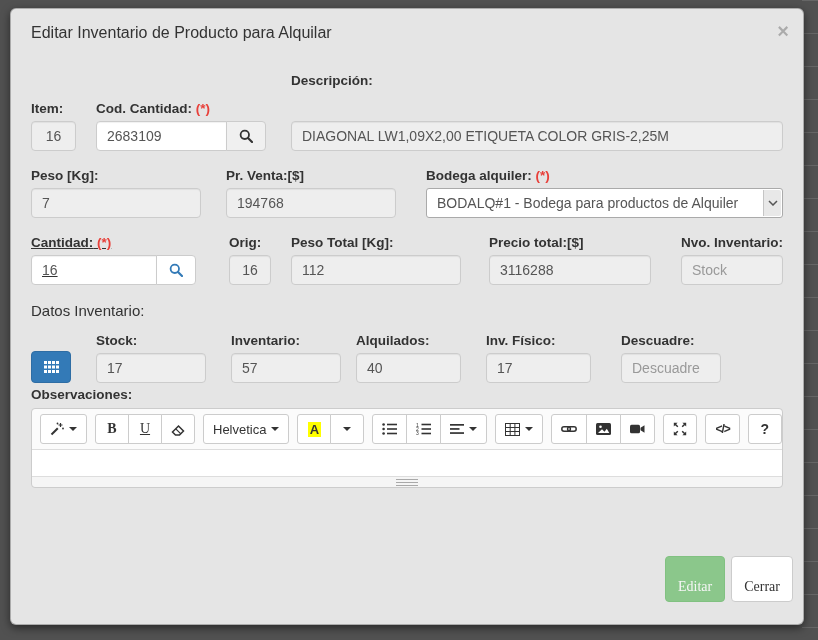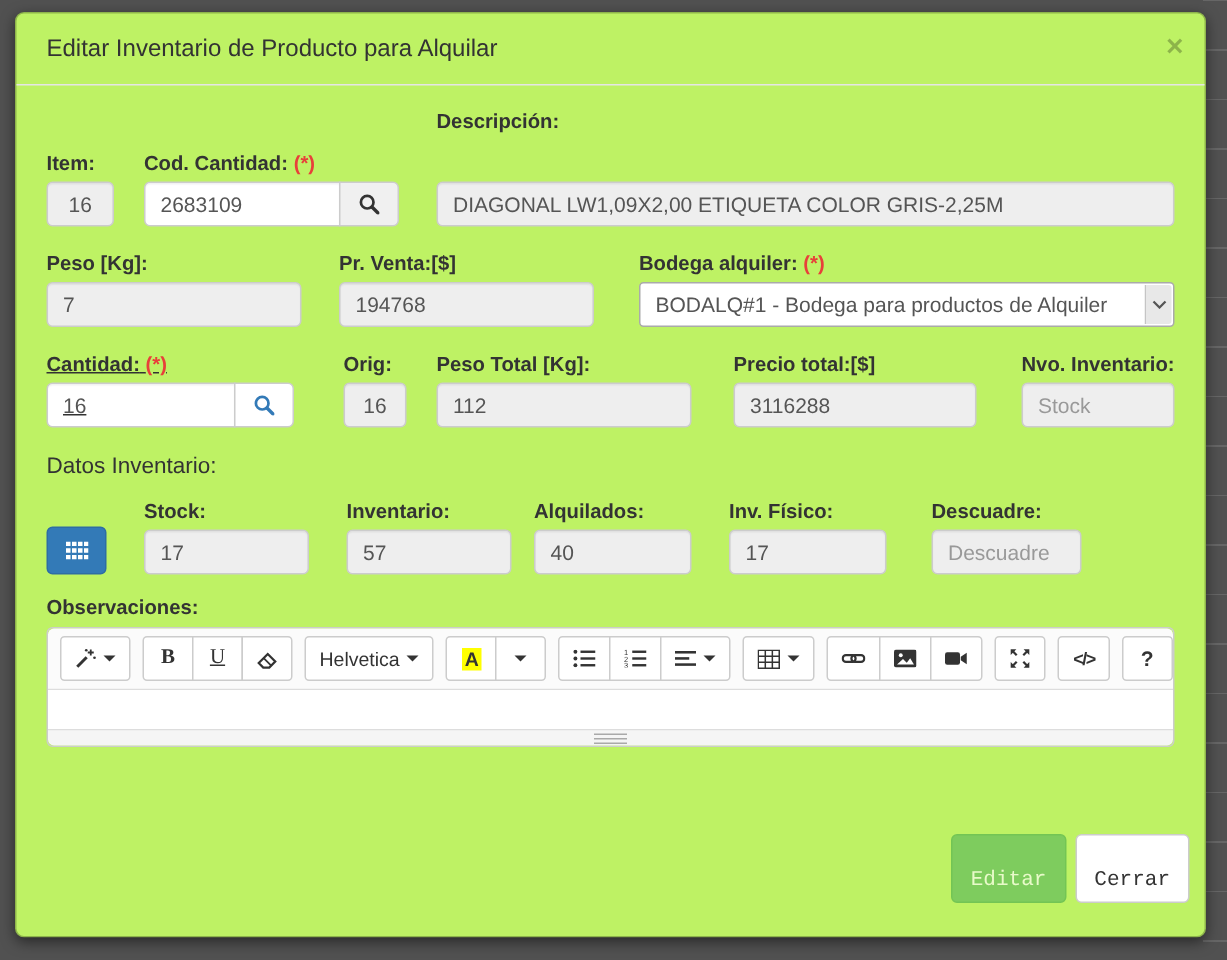--- a/index.html
+++ b/index.html
@@ -9,21 +9,21 @@
     font-family: "Liberation Sans", sans-serif;
     font-size: 14px; color: #333;
     position: relative; overflow: hidden;
   }
   .backdrop-rows {
     position: absolute; right: 0; top: 0; width: 16px; height: 100%;
     background: repeating-linear-gradient(to bottom, rgba(255,255,255,.12) 0 1px, transparent 1px 33px);
   }
   .modal {
     position: absolute; left: 10px; top: 8px; width: 794px; height: 617px;
-    background: #bef264; border: 1px solid rgba(0,0,0,.25); border-radius: 6px;
+    background: #e5e5e5; border: 1px solid rgba(0,0,0,.25); border-radius: 6px;
     box-shadow: 0 3px 9px rgba(0,0,0,.5);
   }
   .modal-header { padding: 15px 16px 14px 20px; border-bottom: 1px solid #e5e5e5; position: relative; }
   .modal-title { font-size: 16px; font-weight: normal; color: #333; }
   .close-btn {
     position: absolute; right: 14px; top: 12px;
     background: none; border: 0; font-size: 20px; font-weight: bold;
     color: #000; opacity: .25; cursor: pointer; line-height: 1;
   }
   .modal-body { padding: 16px 20px 0 20px; }
@@ -86,21 +86,21 @@
   .codeview-t { font-weight: bold; font-size: 12px; letter-spacing: -1px; }
   .help-t { font-weight: bold; font-size: 14px; }
   .note-editable { height: 26px; background: #fff; padding: 2px 10px; outline: none; }
   .note-statusbar {
     background: #f5f5f5; border-top: 1px solid #ddd; border-radius: 0 0 4px 4px;
     height: 11px; display: flex; align-items: center; justify-content: center; cursor: ns-resize;
   }
   .grip { display: flex; flex-direction: column; gap: 2px; }
   .grip i { display: block; width: 22px; height: 1px; background: #a9a9a9; }
   .modal-footer { position: absolute; right: 10px; bottom: 22px; display: flex; gap: 6px; }
-  .btn { height: 32px; padding: 22px 12px; border-radius: 4px; font-size: 14px; cursor: pointer; font-family: Liberation Mono, monospace; }
+  .btn { height: 32px; padding: 22px 12px; border-radius: 4px; font-size: 14px; cursor: pointer; font-family: Liberation Serif, serif; }
   .btn-success { background: #5cb85c; border: 1px solid #4cae4c; color: #fff; opacity: .65; }
   .btn-default { background: #fff; border: 1px solid #ccc; color: #333; }
   svg { display: block; }
 </style>
 </head>
 <body>
 
 <div class="backdrop-rows"></div>
 
 <div class="modal">
@@ -187,21 +187,21 @@
         <input class="ctl" disabled="" value="3116288" style="">
       </div>
       <div class="fg" style="flex:1;">
         <span class="lbl">Nvo. Inventario:</span>
         <input class="ctl" disabled="" placeholder="Stock" style="">
       </div>
     </div>
 
     <div class="section-heading">Datos Inventario:</div>
 
-    <div class="row" style="margin-bottom:14px;">
+    <div class="row" style="margin-bottom:4px;">
       <button class="btn-primary" style="margin-right:25px;">
         <span>
           <svg width="15" height="12" viewBox="0 0 15 12" fill="#fff">
             <rect x="0" y="0" width="3" height="3"></rect>
               <rect x="4" y="0" width="3" height="3"></rect>
               <rect x="8" y="0" width="3" height="3"></rect>
               <rect x="12" y="0" width="3" height="3"></rect>
             <rect x="0" y="4.5" width="3" height="3"></rect>
               <rect x="4" y="4.5" width="3" height="3"></rect>
               <rect x="8" y="4.5" width="3" height="3"></rect>

